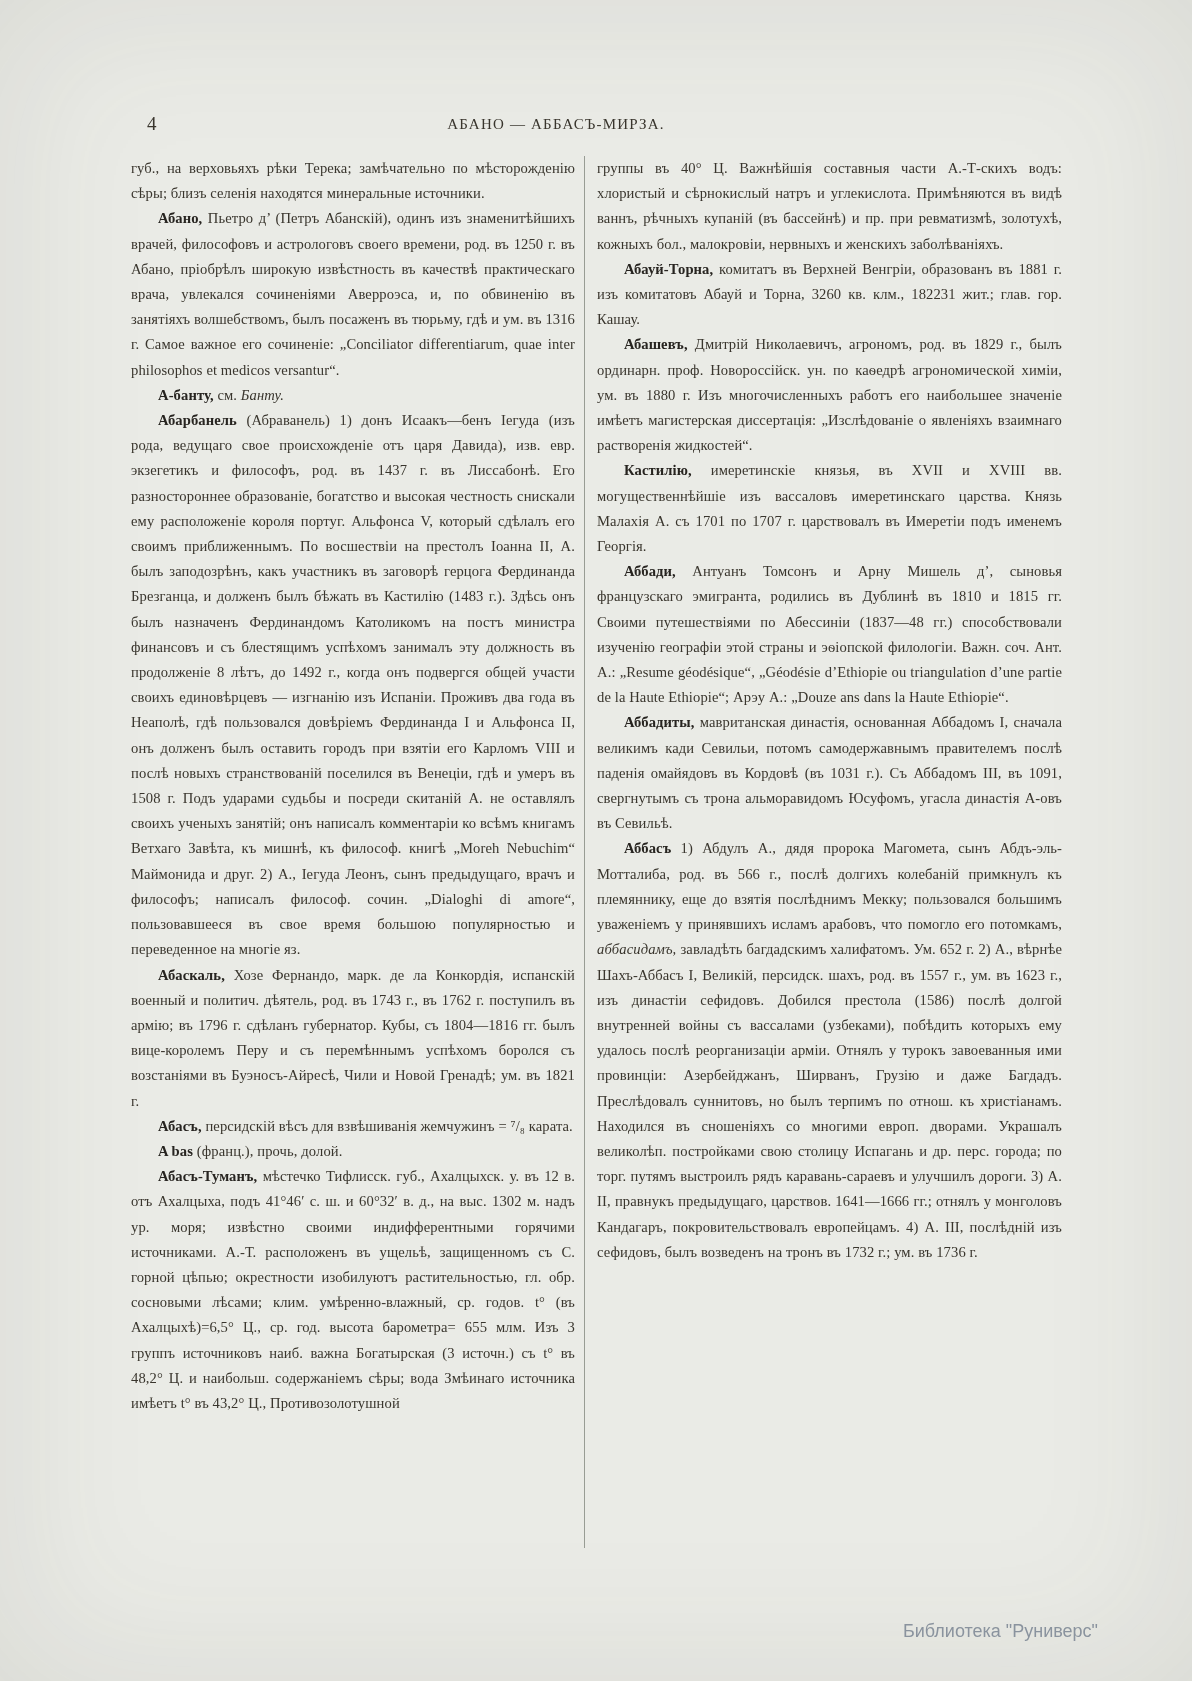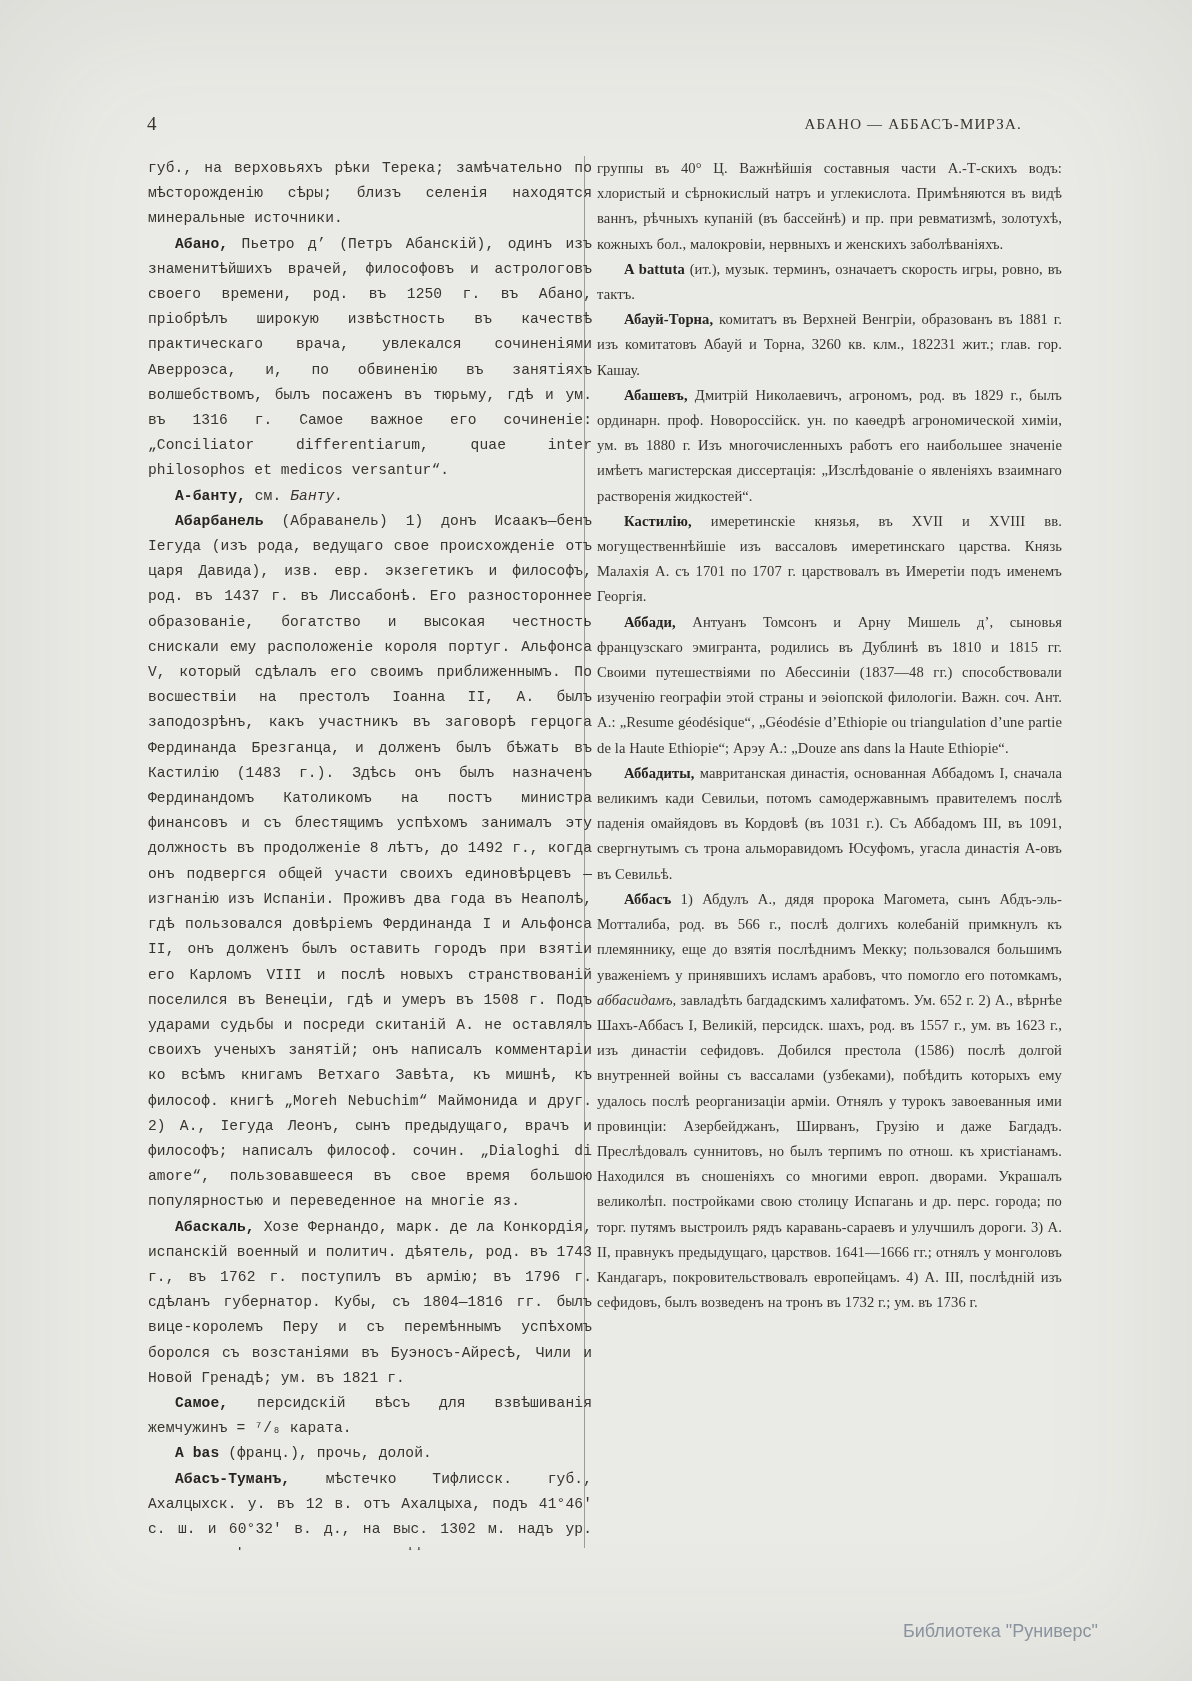--- a/index.html
+++ b/index.html
@@ -16,40 +16,40 @@
     overflow:hidden;
   }
 
   .pageno {
     position:absolute; left:147px; top:113px;
     font-size:19px; line-height:22px;
   }
 
   .running-head {
     position:absolute; left:90px; top:116px; width:932px;
-    text-align:right;
+    text-align:center;
     font-size:15px; letter-spacing:1.2px;
     white-space:nowrap;
   }
 
   .divider {
     position:absolute; left:584px; top:156px;
     width:1px; height:1392px;
     background: var(--divider, #989c94);
   }
 
   .col {
     position:absolute; top:156px; height:1394px;
     overflow:hidden;
     text-align:justify;
     font-size:14.6px;
     line-height:25.2px;
     letter-spacing:0.1px;
   }
-  .col.left  { left:148px; width:444px;font-family:Liberation Mono, monospace; }
+  .col.left  { left:131px; width:444px; }
   .col.right { left:597px; width:465px; }
 
   .col p { margin:0; }
   .col p.indent { text-indent:27px; }
   .col b { font-weight:700; color: var(--ink-bold, #272420); }
   .col i { font-style:italic; }
 
   .watermark {
     position:absolute; left:0; top:1621px; width:1098px;
     text-align:right;
@@ -64,27 +64,26 @@
 <div class="page">
   <div class="pageno">4</div>
   <div class="running-head">АБАНО — АББАСЪ-МИРЗА.</div>
   <div class="divider"></div>
   <div class="col left">
       <p class=""><span>губ., на верховьяхъ рѣки Терека; замѣчательно по мѣсторожденію сѣры; близъ селенія находятся минеральные источники.</span></p>
       <p class="indent"><b>Абано,</b><span> Пьетро д’ (Петръ Абанскій), одинъ изъ знаменитѣйшихъ врачей, философовъ и астрологовъ своего времени, род. въ 1250 г. въ Абано, пріобрѣлъ широкую извѣстность въ качествѣ практическаго врача, увлекался сочиненіями Аверроэса, и, по обвиненію въ занятіяхъ волшебствомъ, былъ посаженъ въ тюрьму, гдѣ и ум. въ 1316 г. Самое важное его сочиненіе: „Conciliator differentiarum, quae inter philosophos et medicos versantur“.</span></p>
       <p class="indent"><b>А-банту,</b><span> см. </span><i>Банту.</i></p>
       <p class="indent"><b>Абарбанель</b><span> (Абраванель) 1) донъ Исаакъ—бенъ Іегуда (изъ рода, ведущаго свое происхожденіе отъ царя Давида), изв. евр. экзегетикъ и философъ, род. въ 1437 г. въ Лиссабонѣ. Его разностороннее образованіе, богатство и высокая честность снискали ему расположеніе короля португ. Альфонса V, который сдѣлалъ его своимъ приближеннымъ. По восшествіи на престолъ Іоанна II, А. былъ заподозрѣнъ, какъ участникъ въ заговорѣ герцога Фердинанда Брезганца, и долженъ былъ бѣжать въ Кастилію (1483 г.). Здѣсь онъ былъ назначенъ Фердинандомъ Католикомъ на постъ министра финансовъ и съ блестящимъ успѣхомъ занималъ эту должность въ продолженіе 8 лѣтъ, до 1492 г., когда онъ подвергся общей участи своихъ единовѣрцевъ — изгнанію изъ Испаніи. Проживъ два года въ Неаполѣ, гдѣ пользовался довѣріемъ Фердинанда I и Альфонса II, онъ долженъ былъ оставить городъ при взятіи его Карломъ VIII и послѣ новыхъ странствованій поселился въ Венеціи, гдѣ и умеръ въ 1508 г. Подъ ударами судьбы и посреди скитаній А. не оставлялъ своихъ ученыхъ занятій; онъ написалъ комментаріи ко всѣмъ книгамъ Ветхаго Завѣта, къ мишнѣ, къ философ. книгѣ „Moreh Nebuchim“ Маймонида и друг. 2) А., Іегуда Леонъ, сынъ предыдущаго, врачъ и философъ; написалъ философ. сочин. „Dialoghi di amore“, пользовавшееся въ свое время большою популярностью и переведенное на многіе яз.</span></p>
       <p class="indent"><b>Абаскаль,</b><span> Хозе Фернандо, марк. де ла Конкордія, испанскій военный и политич. дѣятель, род. въ 1743 г., въ 1762 г. поступилъ въ армію; въ 1796 г. сдѣланъ губернатор. Кубы, съ 1804—1816 гг. былъ вице-королемъ Перу и съ перемѣннымъ успѣхомъ боролся съ возстаніями въ Буэносъ-Айресѣ, Чили и Новой Гренадѣ; ум. въ 1821 г.</span></p>
-      <p class="indent"><b>Самое,</b><span> персидскій вѣсъ для взвѣшиванія жемчужинъ = ⁷/₈ карата.</span></p>
+      <p class="indent"><b>Абасъ,</b><span> персидскій вѣсъ для взвѣшиванія жемчужинъ = ⁷/₈ карата.</span></p>
       <p class="indent"><b>A bas</b><span> (франц.), прочь, долой.</span></p>
       <p class="indent"><b>Абасъ-Туманъ,</b><span> мѣстечко Тифлисск. губ., Ахалцыхск. у. въ 12 в. отъ Ахалцыха, подъ 41°46′ с. ш. и 60°32′ в. д., на выс. 1302 м. надъ ур. моря; извѣстно своими индифферентными горячими источниками. А.-Т. расположенъ въ ущельѣ, защищенномъ съ С. горной цѣпью; окрестности изобилуютъ растительностью, гл. обр. сосновыми лѣсами; клим. умѣренно-влажный, ср. годов. t° (въ Ахалцыхѣ)=6,5° Ц., ср. год. высота барометра= 655 млм. Изъ 3 группъ источниковъ наиб. важна Богатырская (3 источн.) съ t° въ 48,2° Ц. и наибольш. содержаніемъ сѣры; вода Змѣинаго источника имѣетъ t° въ 43,2° Ц., Противозолотушной</span></p>
     </div>
   <div class="col right">
       <p class=""><span>группы въ 40° Ц. Важнѣйшія составныя части А.-Т-скихъ водъ: хлористый и сѣрнокислый натръ и углекислота. Примѣняются въ видѣ ваннъ, рѣчныхъ купаній (въ бассейнѣ) и пр. при ревматизмѣ, золотухѣ, кожныхъ бол., малокровіи, нервныхъ и женскихъ заболѣваніяхъ.</span></p>
-      <p class="indent"><b>A battuta</b><span> (ит.), музык. терминъ, означаетъ скорость игры, ровно, въ тактъ.</span></p>
       <p class="indent"><b>Абауй-Торна,</b><span> комитатъ въ Верхней Венгріи, образованъ въ 1881 г. изъ комитатовъ Абауй и Торна, 3260 кв. клм., 182231 жит.; глав. гор. Кашау.</span></p>
       <p class="indent"><b>Абашевъ,</b><span> Дмитрій Николаевичъ, агрономъ, род. въ 1829 г., былъ ординарн. проф. Новороссійск. ун. по каѳедрѣ агрономической химіи, ум. въ 1880 г. Изъ многочисленныхъ работъ его наибольшее значеніе имѣетъ магистерская диссертація: „Изслѣдованіе о явленіяхъ взаимнаго растворенія жидкостей“.</span></p>
       <p class="indent"><b>Кастилію,</b><span> имеретинскіе князья, въ XVII и XVIII вв. могущественнѣйшіе изъ вассаловъ имеретинскаго царства. Князь Малахія А. съ 1701 по 1707 г. царствовалъ въ Имеретіи подъ именемъ Георгія.</span></p>
       <p class="indent"><b>Аббади,</b><span> Антуанъ Томсонъ и Арну Мишель д’, сыновья французскаго эмигранта, родились въ Дублинѣ въ 1810 и 1815 гг. Своими путешествіями по Абессиніи (1837—48 гг.) способствовали изученію географіи этой страны и эѳіопской филологіи. Важн. соч. Ант. А.: „Resume géodésique“, „Géodésie d’Ethiopie ou triangulation d’une partie de la Haute Ethiopie“; Арэу А.: „Douze ans dans la Haute Ethiopie“.</span></p>
       <p class="indent"><b>Аббадиты,</b><span> мавританская династія, основанная Аббадомъ I, сначала великимъ кади Севильи, потомъ самодержавнымъ правителемъ послѣ паденія омайядовъ въ Кордовѣ (въ 1031 г.). Съ Аббадомъ III, въ 1091, свергнутымъ съ трона альморавидомъ Юсуфомъ, угасла династія А-овъ въ Севильѣ.</span></p>
       <p class="indent"><b>Аббасъ</b><span> 1) Абдулъ А., дядя пророка Магомета, сынъ Абдъ-эль-Мотталиба, род. въ 566 г., послѣ долгихъ колебаній примкнулъ къ племяннику, еще до взятія послѣднимъ Мекку; пользовался большимъ уваженіемъ у принявшихъ исламъ арабовъ, что помогло его потомкамъ, </span><i>аббасидамъ,</i><span> завладѣть багдадскимъ халифатомъ. Ум. 652 г. 2) А., вѣрнѣе Шахъ-Аббасъ I, Великій, персидск. шахъ, род. въ 1557 г., ум. въ 1623 г., изъ династіи сефидовъ. Добился престола (1586) послѣ долгой внутренней войны съ вассалами (узбеками), побѣдить которыхъ ему удалось послѣ реорганизаціи арміи. Отнялъ у турокъ завоеванныя ими провинціи: Азербейджанъ, Ширванъ, Грузію и даже Багдадъ. Преслѣдовалъ суннитовъ, но былъ терпимъ по отнош. къ христіанамъ. Находился въ сношеніяхъ со многими европ. дворами. Украшалъ великолѣп. постройками свою столицу Испагань и др. перс. города; по торг. путямъ выстроилъ рядъ каравань-сараевъ и улучшилъ дороги. 3) А. II, правнукъ предыдущаго, царствов. 1641—1666 гг.; отнялъ у монголовъ Кандагаръ, покровительствовалъ европейцамъ. 4) А. III, послѣдній изъ сефидовъ, былъ возведенъ на тронъ въ 1732 г.; ум. въ 1736 г.</span></p>
     </div>
   <div class="watermark">Библиотека "Руниверс"</div>
 </div>
 

